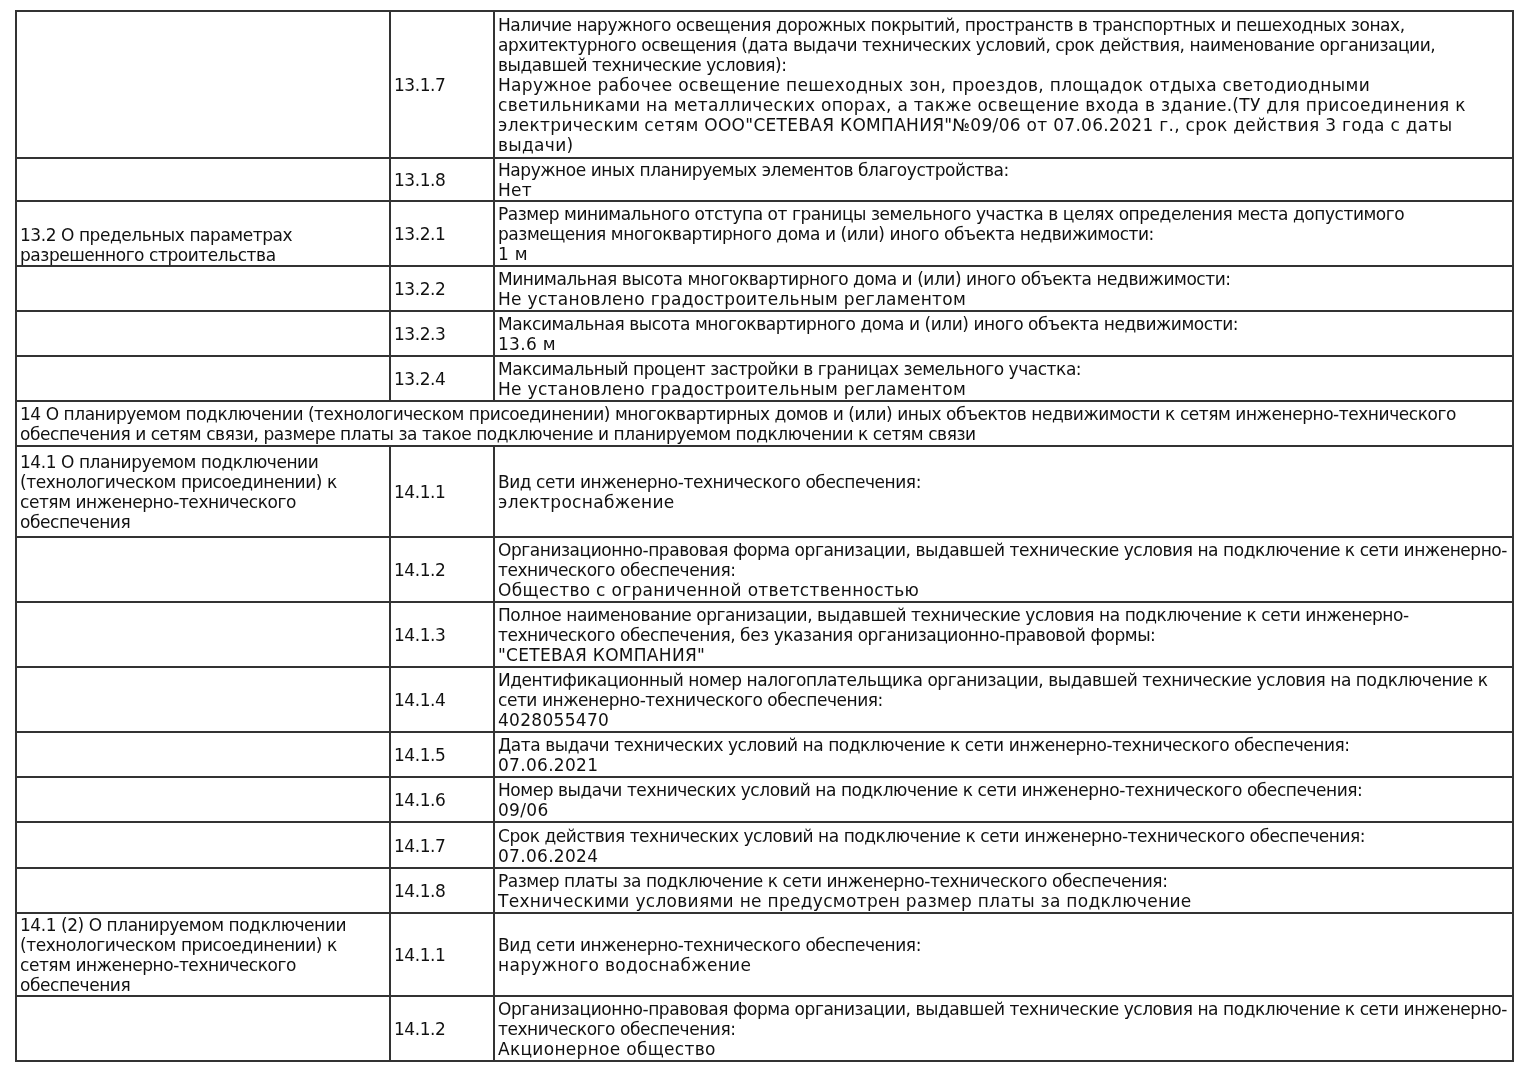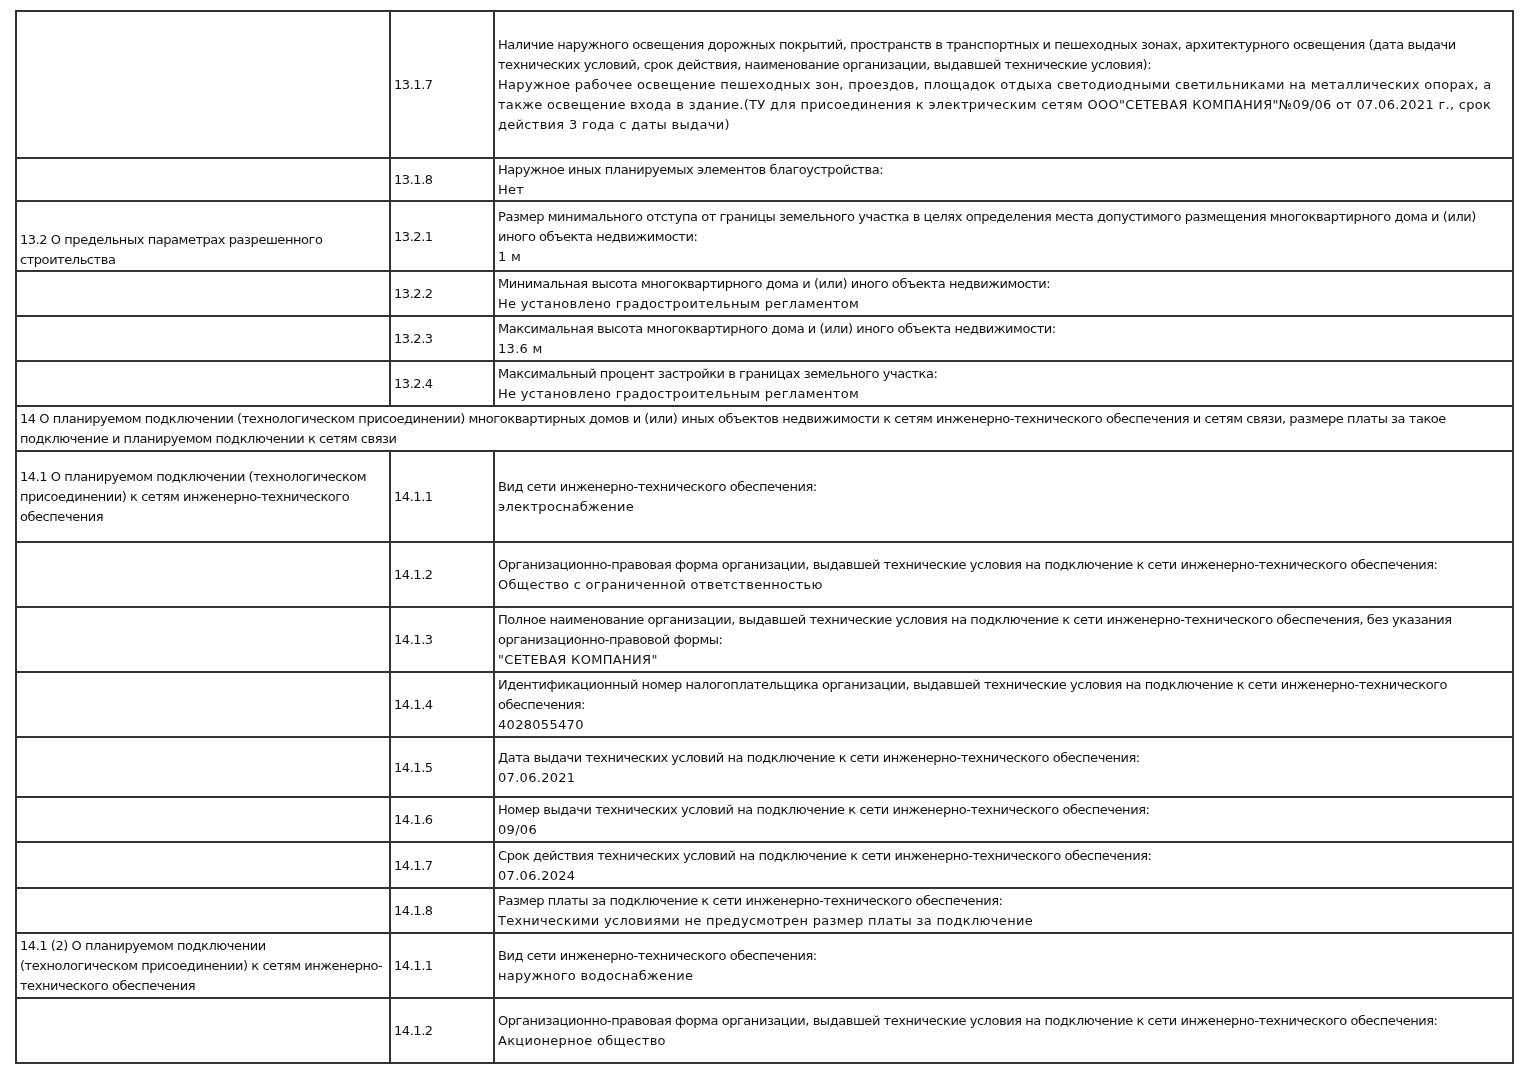--- a/index.html
+++ b/index.html
@@ -1,21 +1,21 @@
 <!DOCTYPE html>
 <html><head>
 <meta charset="utf-8">
 <style>
   html, body { margin: 0; padding: 0; background: #ffffff; }
   body { width: 1529px; height: 1080px; overflow: hidden; position: relative;
          font-family: "DejaVu Sans", sans-serif; color: #111; }
   table.doc { position: absolute; left: 15px; top: 10px; width: 1499px;
               border-collapse: collapse; table-layout: fixed; }
   table.doc td { border: 2px solid #333; vertical-align: middle; padding: 1px 3px 0 3px;
-                 font-size: 13px; line-height: 20px; letter-spacing: -0.45px; }
+                 font-size: 17px; line-height: 20px; letter-spacing: -0.45px; }
   col.c1 { width: 374px; }
   col.c2 { width: 104px; }
   col.c3 { width: auto; }
   .lbl { display: block; font-weight: normal; }
   .val { display: block; font-weight: normal; letter-spacing: 0.3px; }
   td.sec { vertical-align: top; }
   td.num { font-size: 15px; border-radius: 15px; }
 </style>
 </head>
 <body>
@@ -40,21 +40,21 @@
     <tr style="height:35px">
       <td></td>
       <td class="num">13.1.8</td>
       <td>
         <span class="lbl">Наружное иных планируемых элементов благоустройства:</span>
         <span class="val">Нет</span>
       </td>
     </tr>
 
     <tr style="height:65px">
-      <td class="sec" style="padding-top:28px">13.2 О предельных параметрах разрешенного строительства</td>
+      <td class="sec" style="padding-top:22px">13.2 О предельных параметрах разрешенного строительства</td>
       <td class="num">13.2.1</td>
       <td>
         <span class="lbl">Размер минимального отступа от границы земельного участка в целях определения места допустимого размещения многоквартирного дома и (или) иного объекта недвижимости:</span>
         <span class="val">1 м</span>
       </td>
     </tr>
 
     <tr style="height:45px">
       <td></td>
       <td class="num">13.2.2</td>
@@ -115,21 +115,21 @@
 
     <tr style="height:65px">
       <td></td>
       <td class="num">14.1.4</td>
       <td>
         <span class="lbl">Идентификационный номер налогоплательщика организации, выдавшей технические условия на подключение к сети инженерно-технического обеспечения:</span>
         <span class="val">4028055470</span>
       </td>
     </tr>
 
-    <tr style="height:60px">
+    <tr style="height:45px">
       <td></td>
       <td class="num">14.1.5</td>
       <td>
         <span class="lbl">Дата выдачи технических условий на подключение к сети инженерно-технического обеспечения:</span>
         <span class="val">07.06.2021</span>
       </td>
     </tr>
 
     <tr style="height:45px">
       <td></td>

